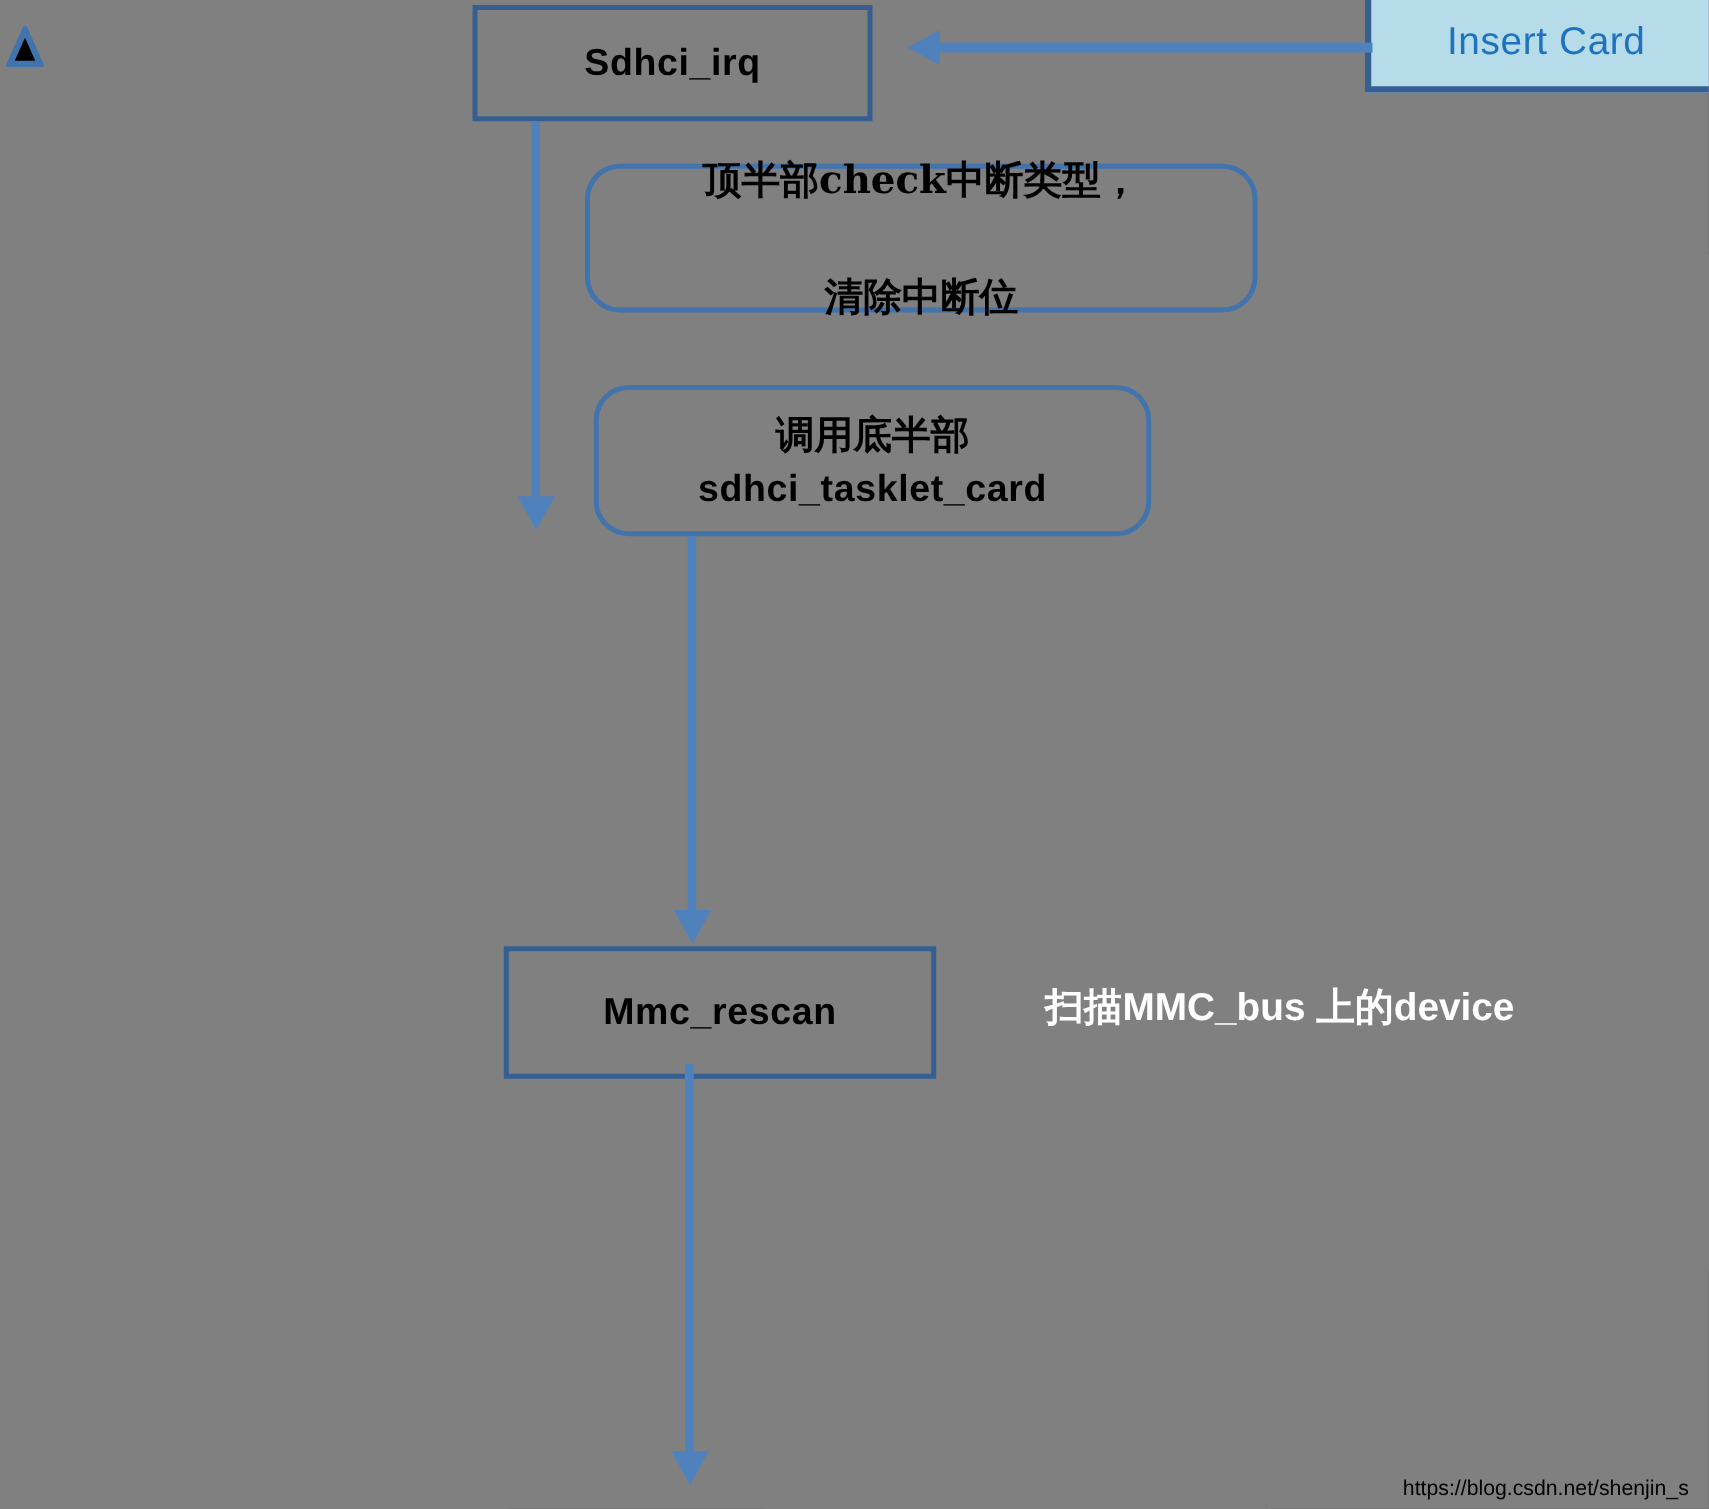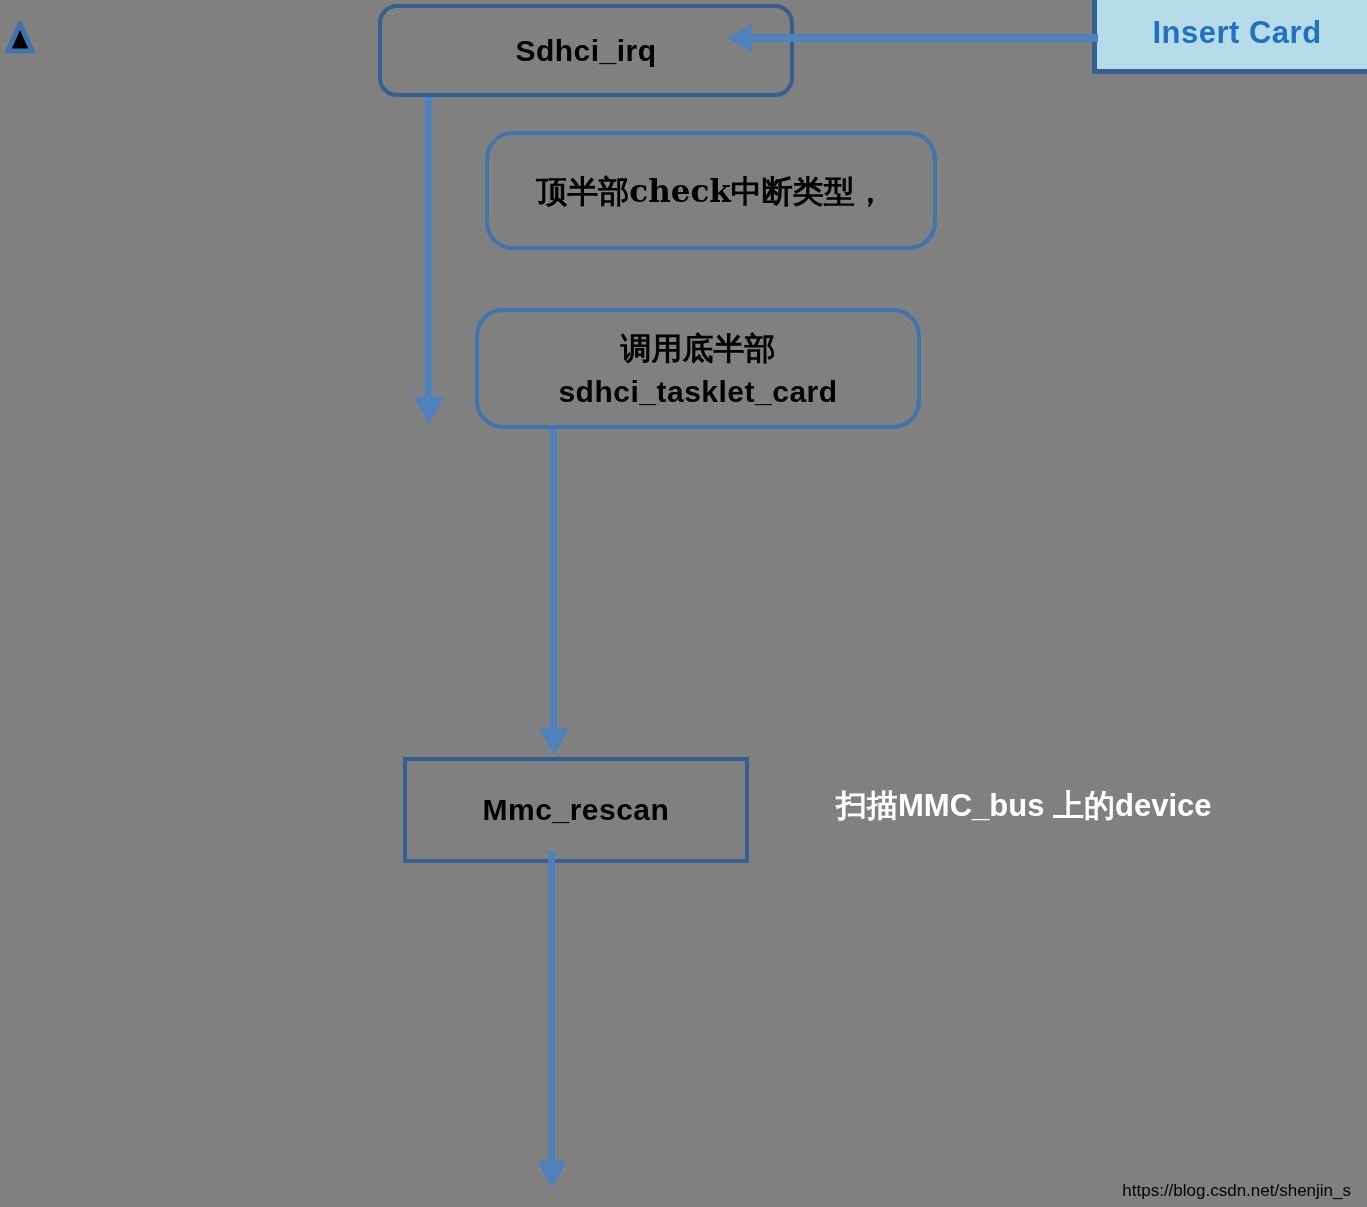--- a/index.html
+++ b/index.html
@@ -40,32 +40,32 @@
     line-height: 42px;
     letter-spacing: 0.5px;
   }
   .node .cn-serif {
     font-family: "DejaVu Serif", "Liberation Serif", serif;
     font-weight: 600;
     font-size: 31px;
     line-height: 46px;
   }
 
-  #node-sdhci-irq      { left: 378px; top: 4px;   width: 416px; height: 93px; border-radius: 19px; }
+  #node-sdhci-irq      { left: 378px; top: 4px;   width: 320px; height: 93px; }
   #node-insert-card    {
     left: 1092px; top: -8px; width: 290px; height: 82px;
     border: 5px solid #365F91;
     background: #B7DCE9;
   }
   #node-insert-card .en {
     color: #1F72BF;
-    font-weight: bold;
+    font-weight: normal;
     font-size: 31px;
   }
-  #node-top-half       { left: 485px; top: 131px; width: 452px; height: 119px; gap: 48px; }
+  #node-top-half       { left: 468px; top: 131px; width: 538px; height: 119px; gap: 48px; }
   #node-tasklet        { left: 475px; top: 308px; width: 446px; height: 121px; justify-content: center; }
   #node-detect-change  { left: 602px; top: 532px; width: 444px; height: 119px; }
   #node-mmc-rescan     { left: 403px; top: 757px; width: 346px; height: 106px; }
   #node-try-freq       { left: 610px; top: 903px; width: 446px; height: 119px; }
 
   
   .note {
     position: absolute;
     left: 836px; top: 785px;
     font-family: "Liberation Sans", sans-serif;
@@ -146,20 +146,21 @@
   </div>
 
   <div class="shaft" id="arrow-insert-shaft"></div>
   <div class="head" id="arrow-insert-head"></div>
 
   <div class="shaft" id="arrow-irq-shaft"></div>
   <div class="head" id="arrow-irq-head"></div>
 
   <div class="node round-node" id="node-top-half">
     <span class="cn-serif">顶半部check中断类型，</span>
+    <span class="cn-serif">清除中断位</span>
   </div>
 
   <div class="node round-node" id="node-tasklet">
     <span class="cn-serif">调用底半部</span>
     <span class="en">sdhci_tasklet_card</span>
   </div>
 
   <div class="shaft" id="arrow-tasklet-shaft"></div>
   <div class="head" id="arrow-tasklet-head"></div>
 

